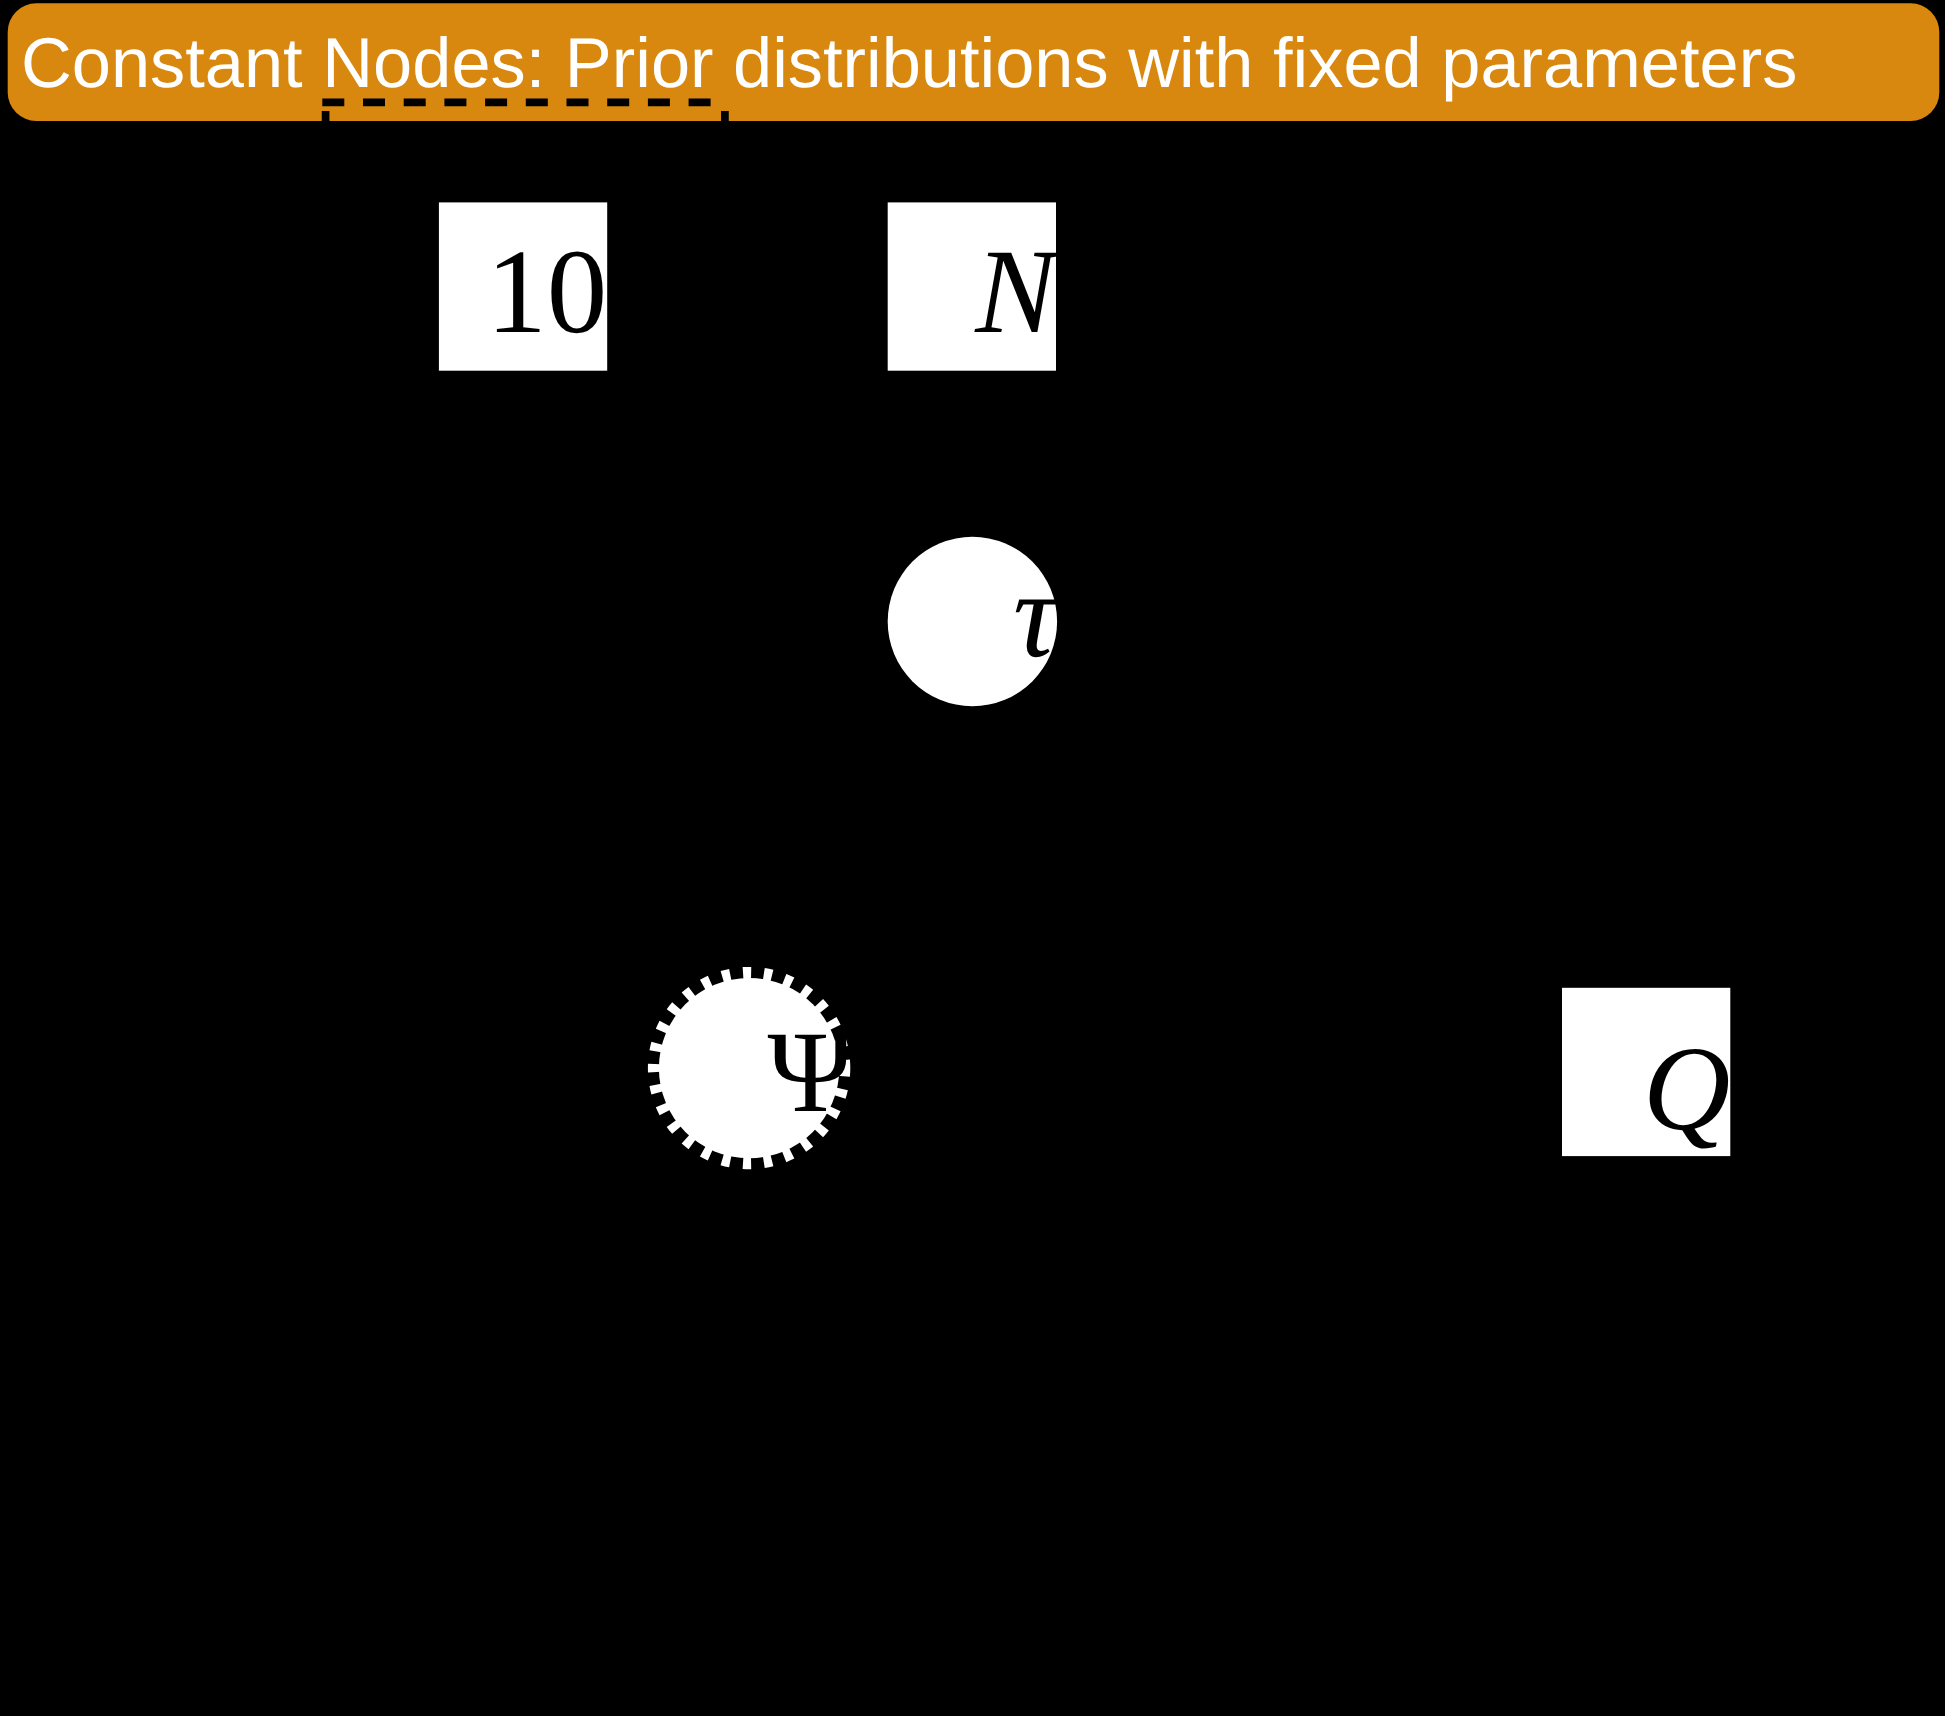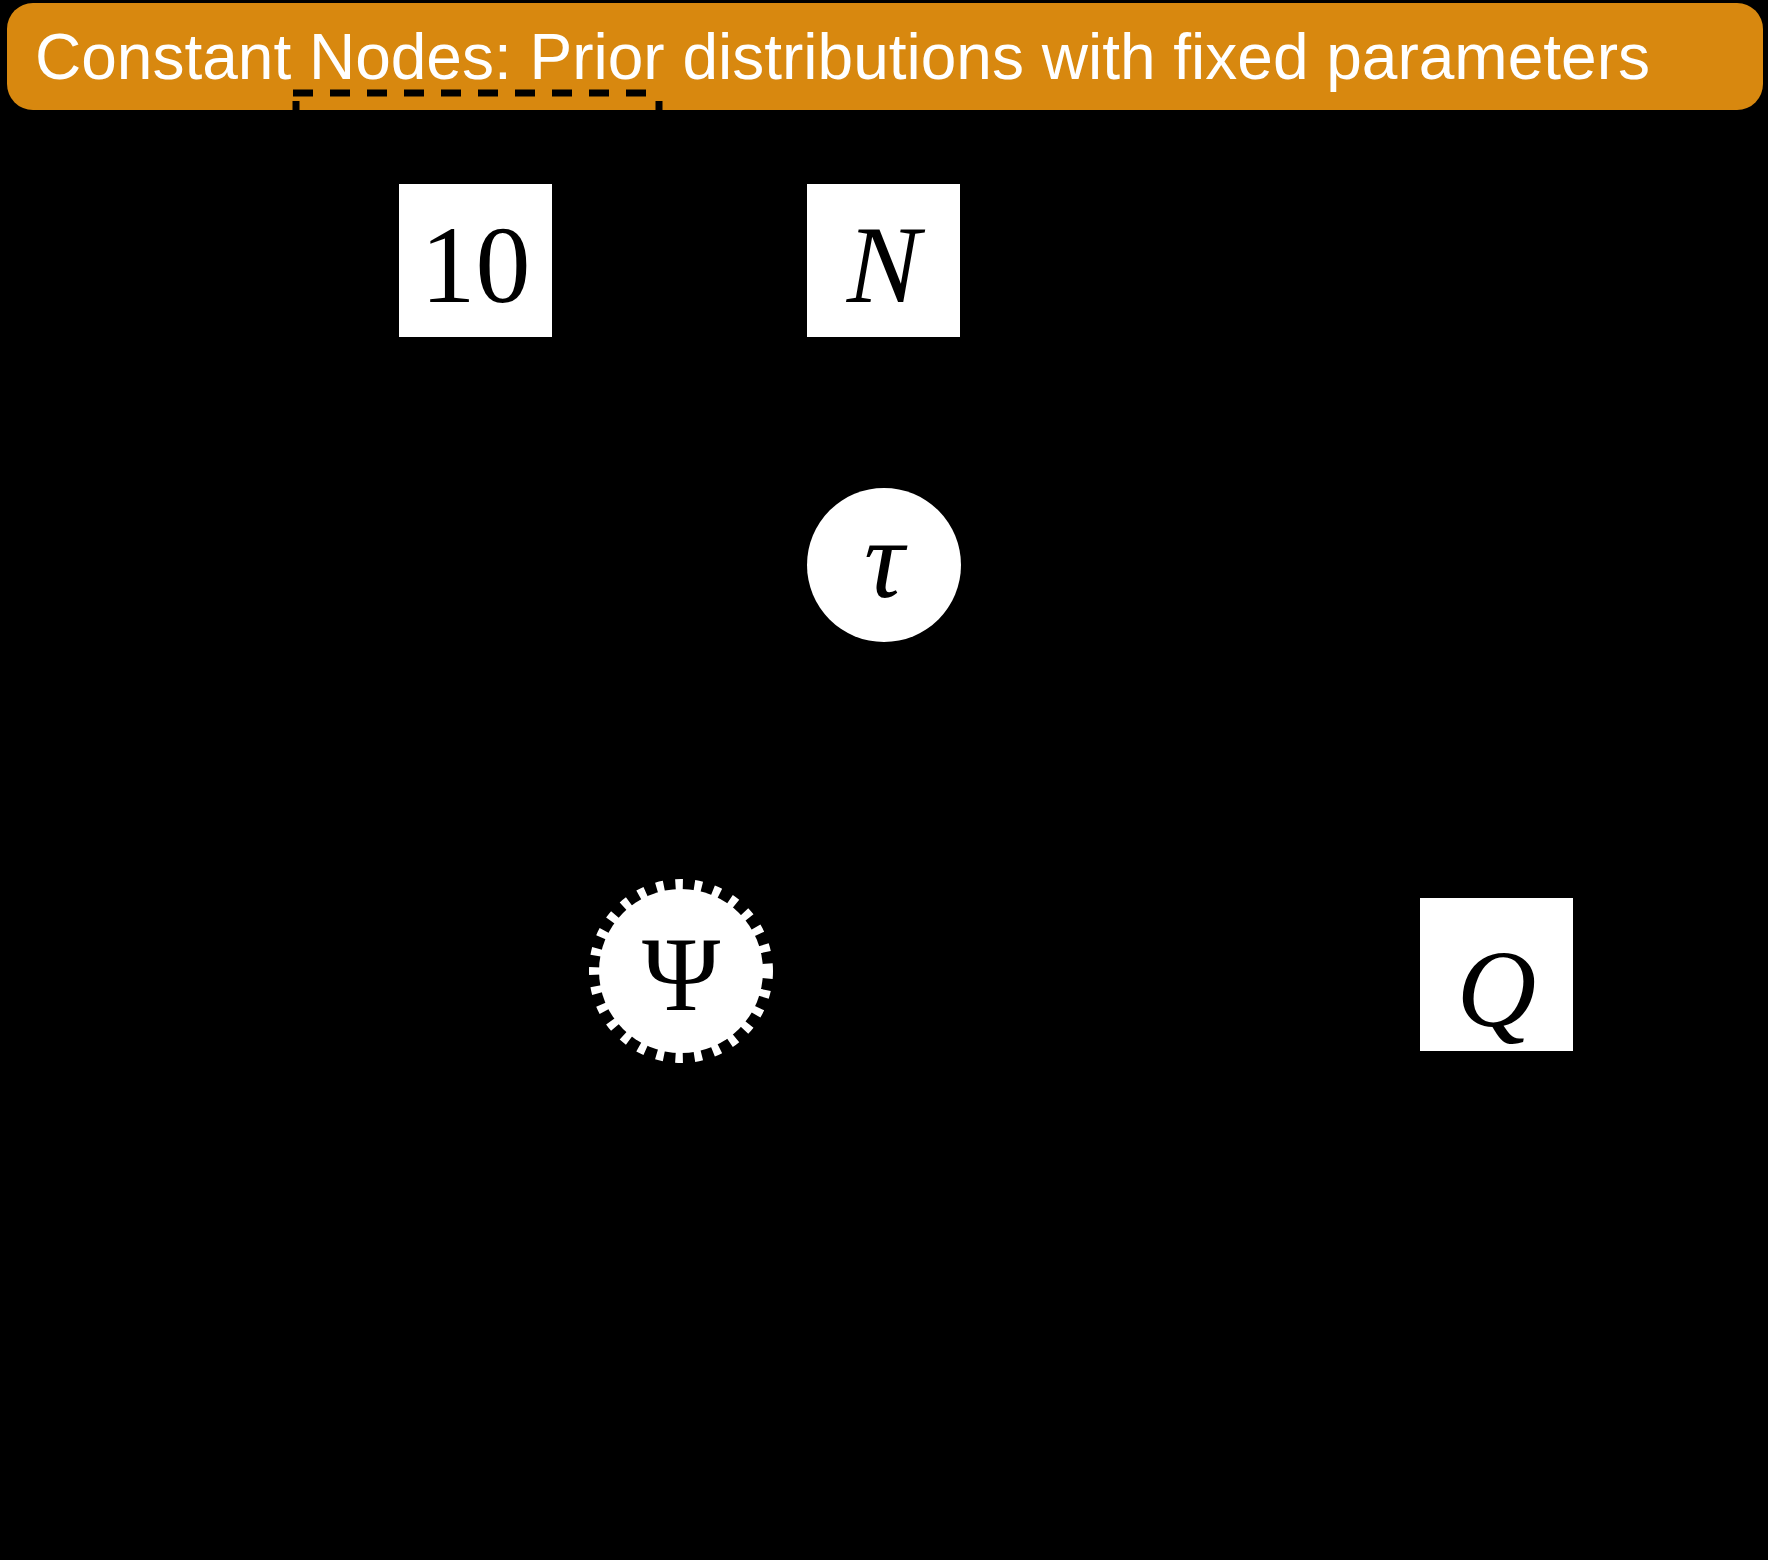--- a/index.html
+++ b/index.html
@@ -13,27 +13,27 @@
   
   .banner{
     position:absolute;left:7px;top:3px;width:1756px;height:107px;
     background:#D8880F;border-radius:26px;
     display:flex;align-items:center;
     z-index:1;
   }
   .banner-title{
     font-family:"Liberation Sans","DejaVu Sans",sans-serif;
     font-size:64px;line-height:1;color:#FFFFFF;
-    padding-left:28px;white-space:nowrap;letter-spacing:0px;
+    padding-left:12px;white-space:nowrap;letter-spacing:0px;
   }
   
   .callout{position:absolute;left:0;top:0;z-index:2;pointer-events:none;}
   
   .node{
-    position:absolute;display:flex;align-items:center;justify-content:center;
+    position:absolute;display:flex;align-items:center;justify-content:flex-end;
     color:#000;z-index:3;
   }
   .node.square{background:#FFFFFF;}
   .node.circle{background:#FFFFFF;border-radius:50%;}
   .node.gray{background:#D2D2D2;}
   .node.psi-node{background:transparent;}
   .psi-ring{position:absolute;left:0;top:0;}
   .lbl{position:relative;line-height:1;}
   .upright{font-style:normal;font-size:110px;transform:translateY(4px);}
   .ital{font-style:italic;font-size:110px;transform:translateY(4px);}

